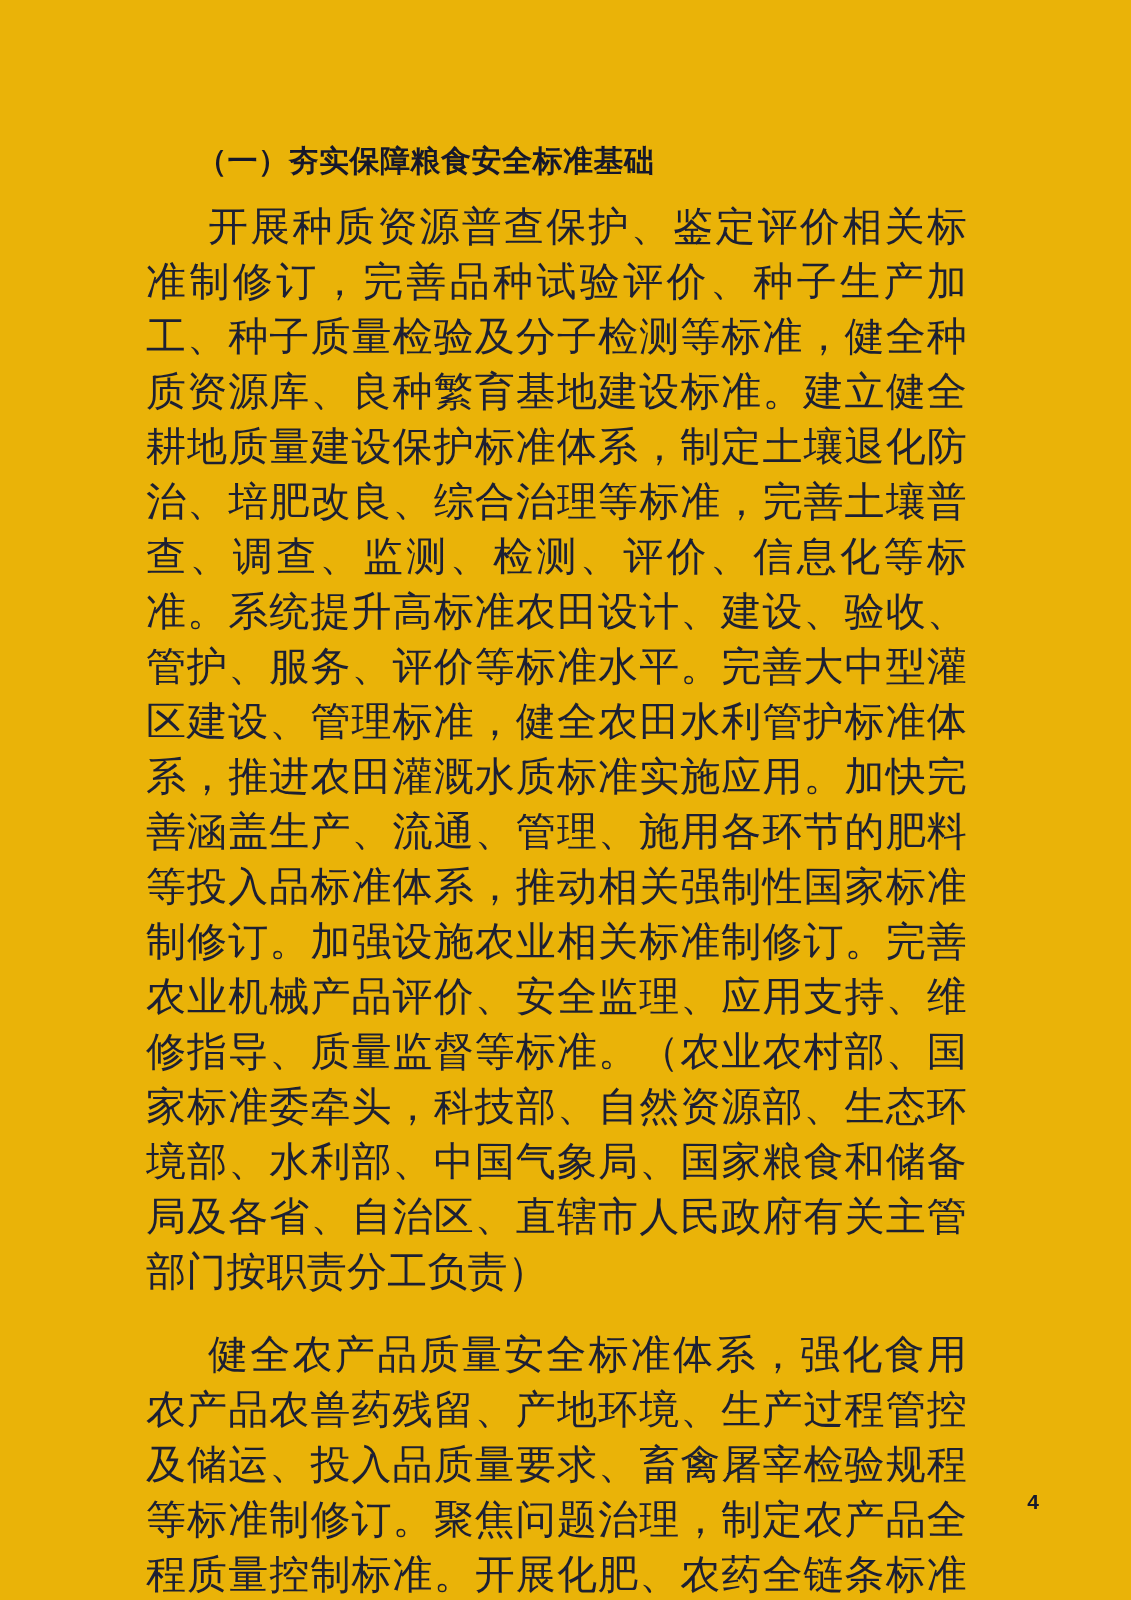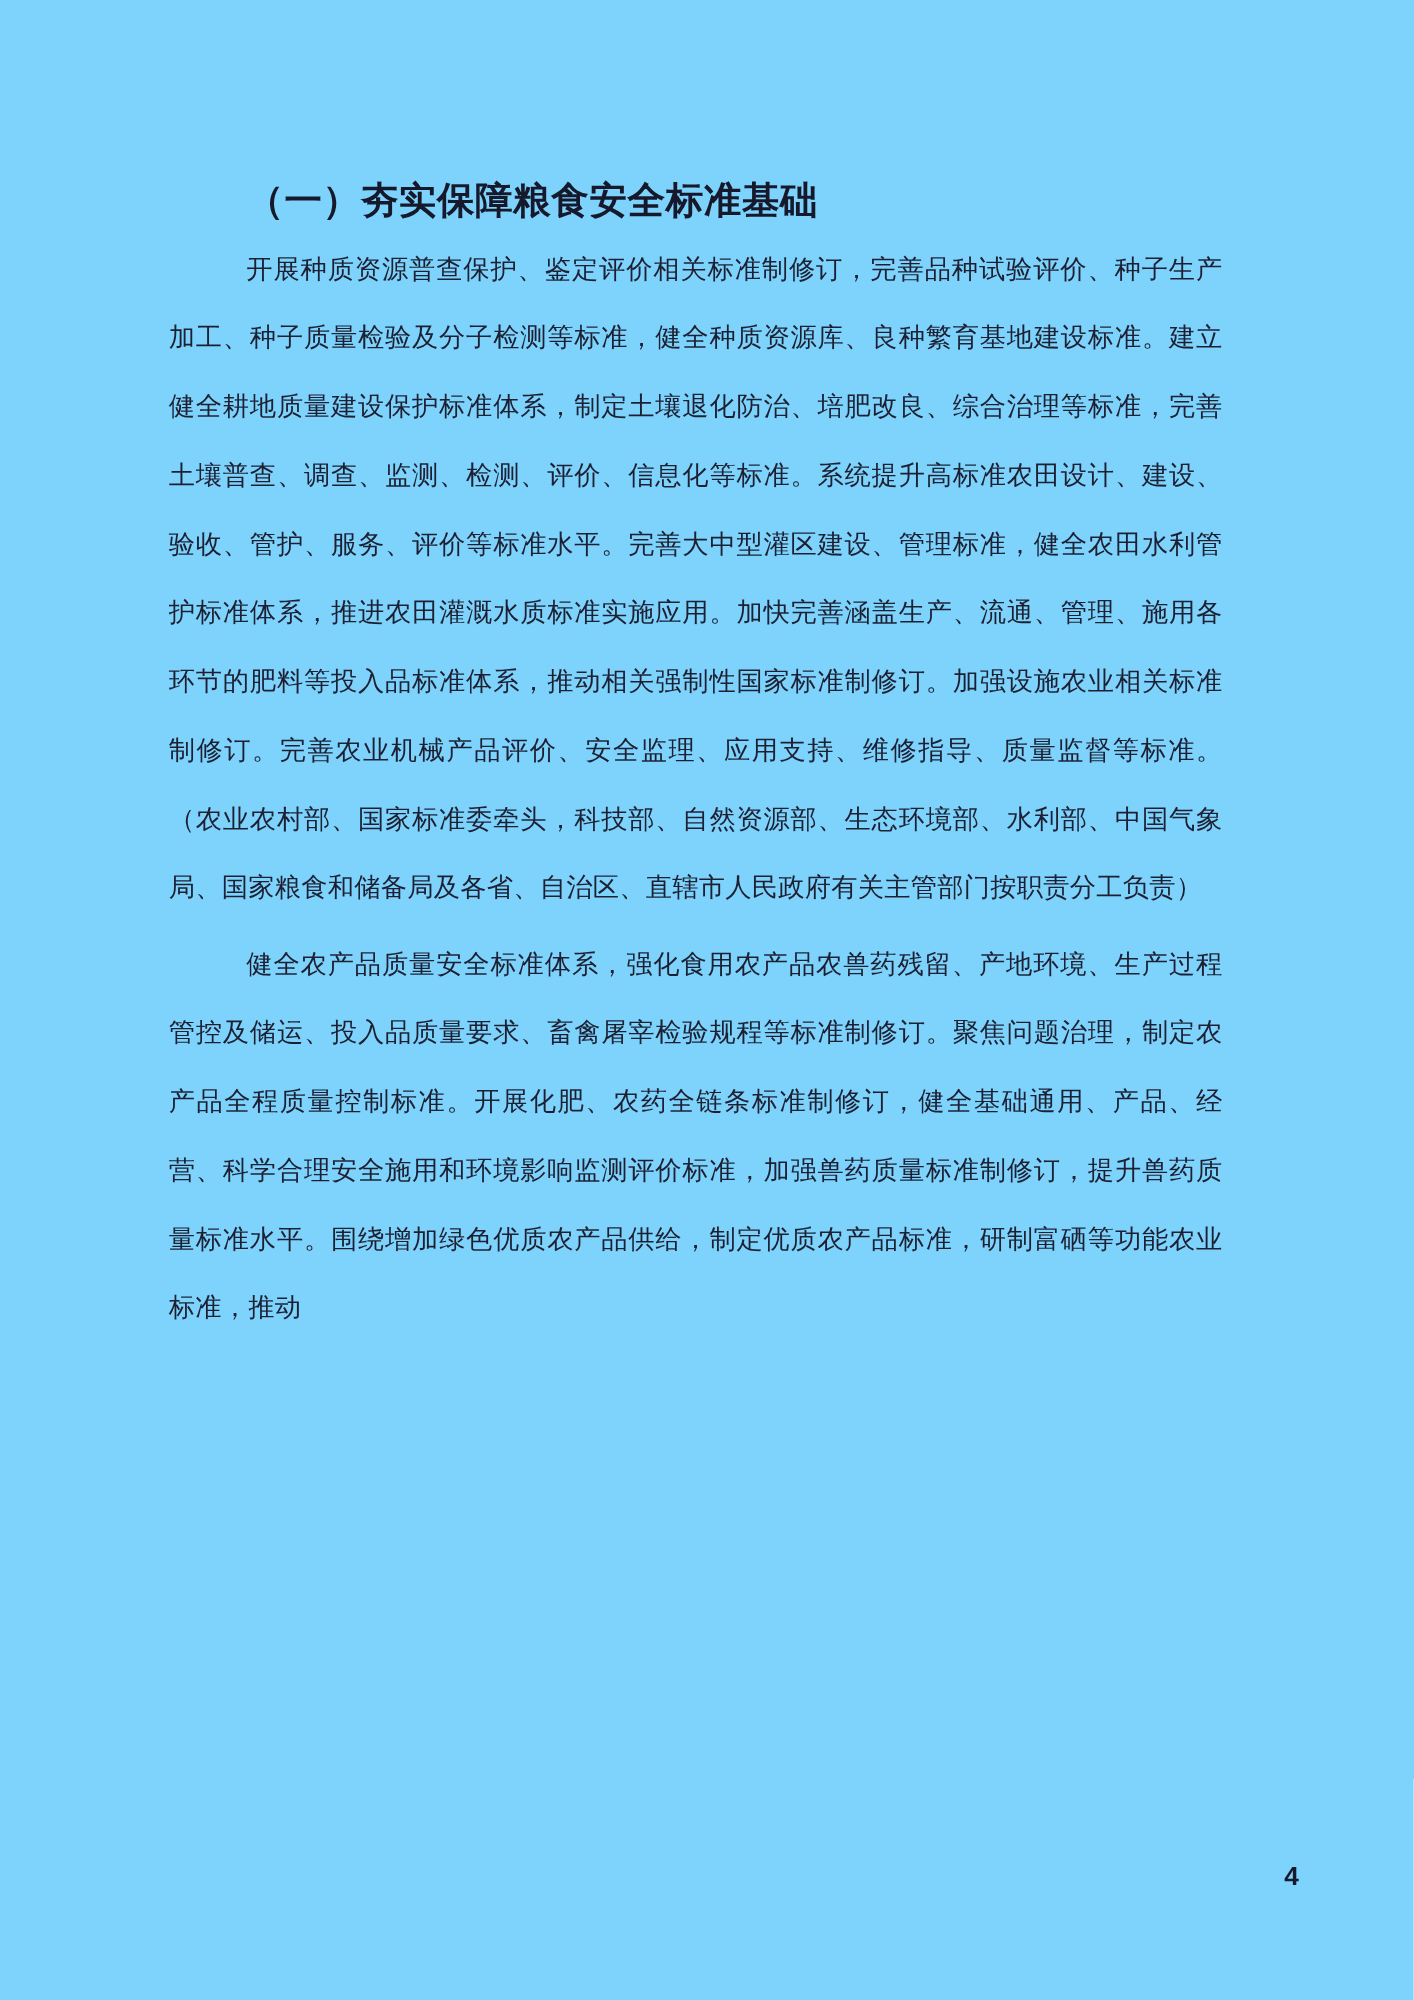--- a/index.html
+++ b/index.html
@@ -7,21 +7,21 @@
     padding: 0;
     background: #ffffff;
   }
   body {
     font-family: "DejaVu Serif", "Liberation Serif", serif;
   }
   .page {
     position: relative;
     width: 1131px;
     height: 1600px;
-    background: #7dd3fc;
+    background: #eab308;
     overflow: hidden;
     box-sizing: border-box;
   }
   .content {
     position: absolute;
     left: 135px;
     top: 133px;
     width: 843px;
   }
   .section-heading {
@@ -31,28 +31,28 @@
     line-height: 55px;
     color: #16182b;
     letter-spacing: 0.5px;
     text-indent: 62px;
     margin: 0;
     white-space: nowrap;
   }
   .body-paragraph {
     font-family: "DejaVu Serif", "Liberation Serif", serif;
     font-weight: normal;
-    font-size: 21px;
+    font-size: 40px;
     line-height: 55px;
     color: #1d2033;
     text-align: justify;
     text-align-last: left;
     text-justify: inter-character;
     text-indent: 62px;
-    margin: 0;
+    margin: 11px;
     letter-spacing: 0.2px;
     -webkit-font-smoothing: antialiased;
   }
   .gap-before-heading {
     height: 6px;
   }
   .page-number {
     position: absolute;
     right: 92px;
     bottom: 88px;

